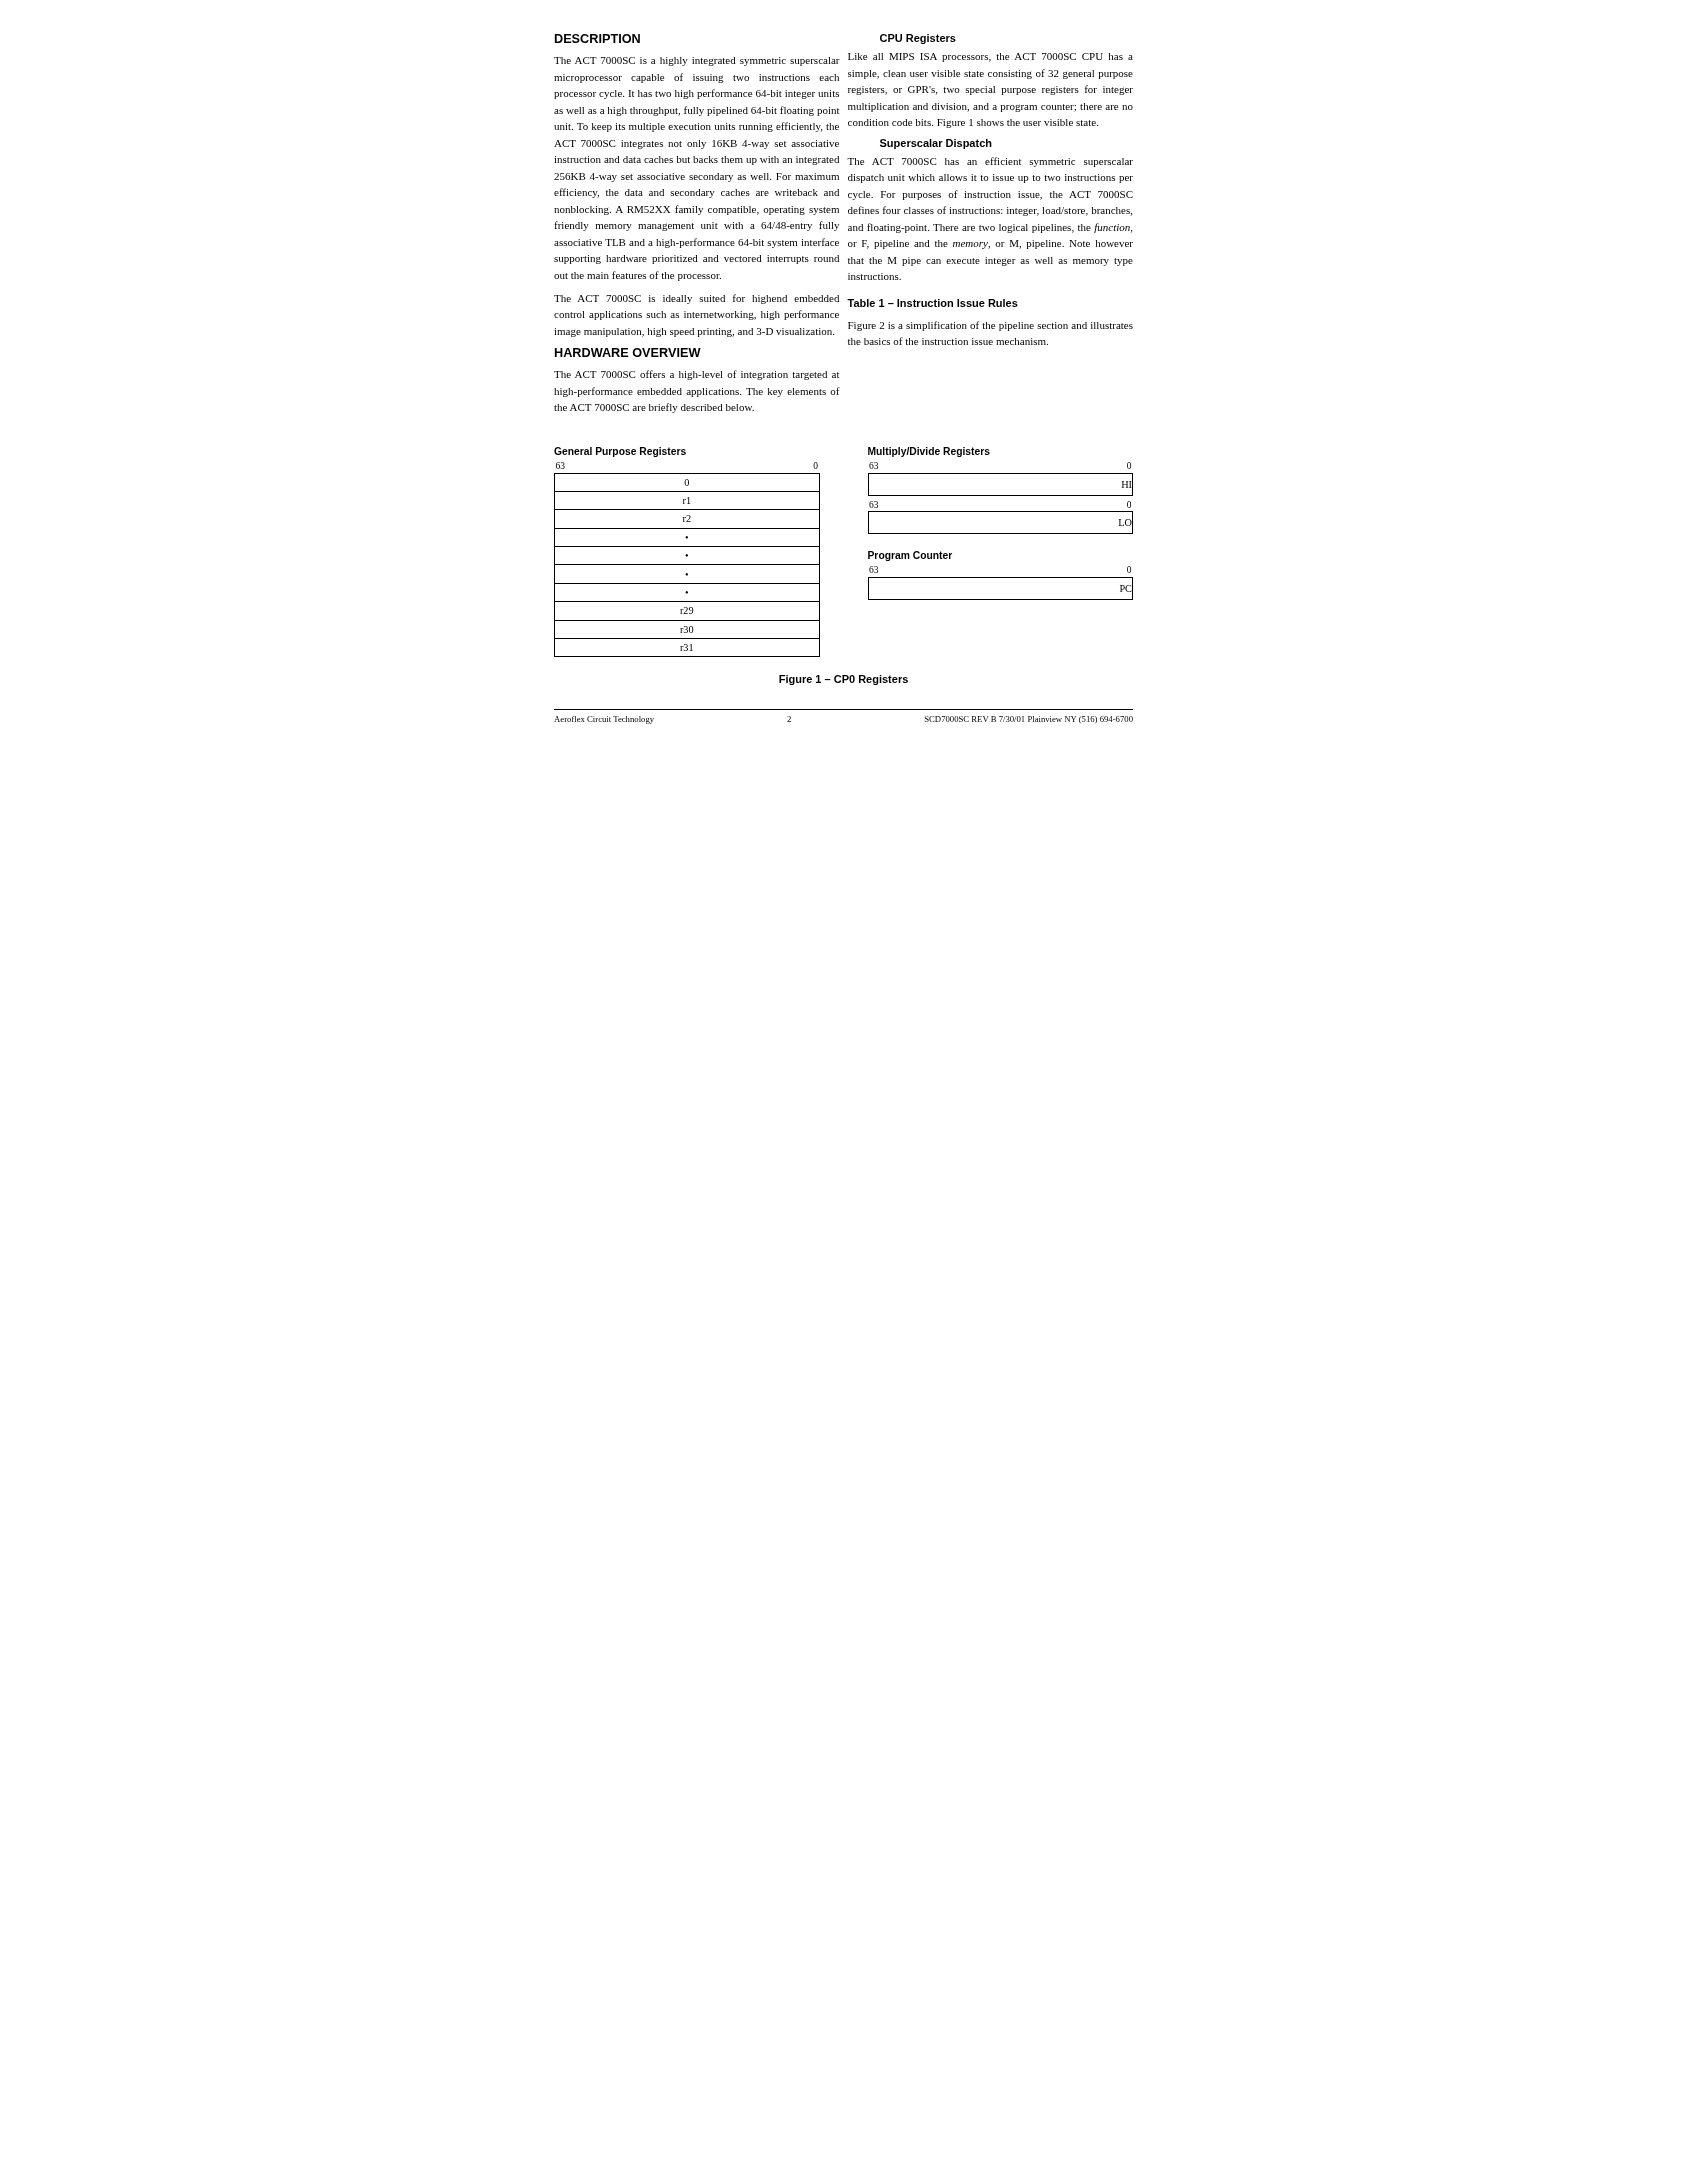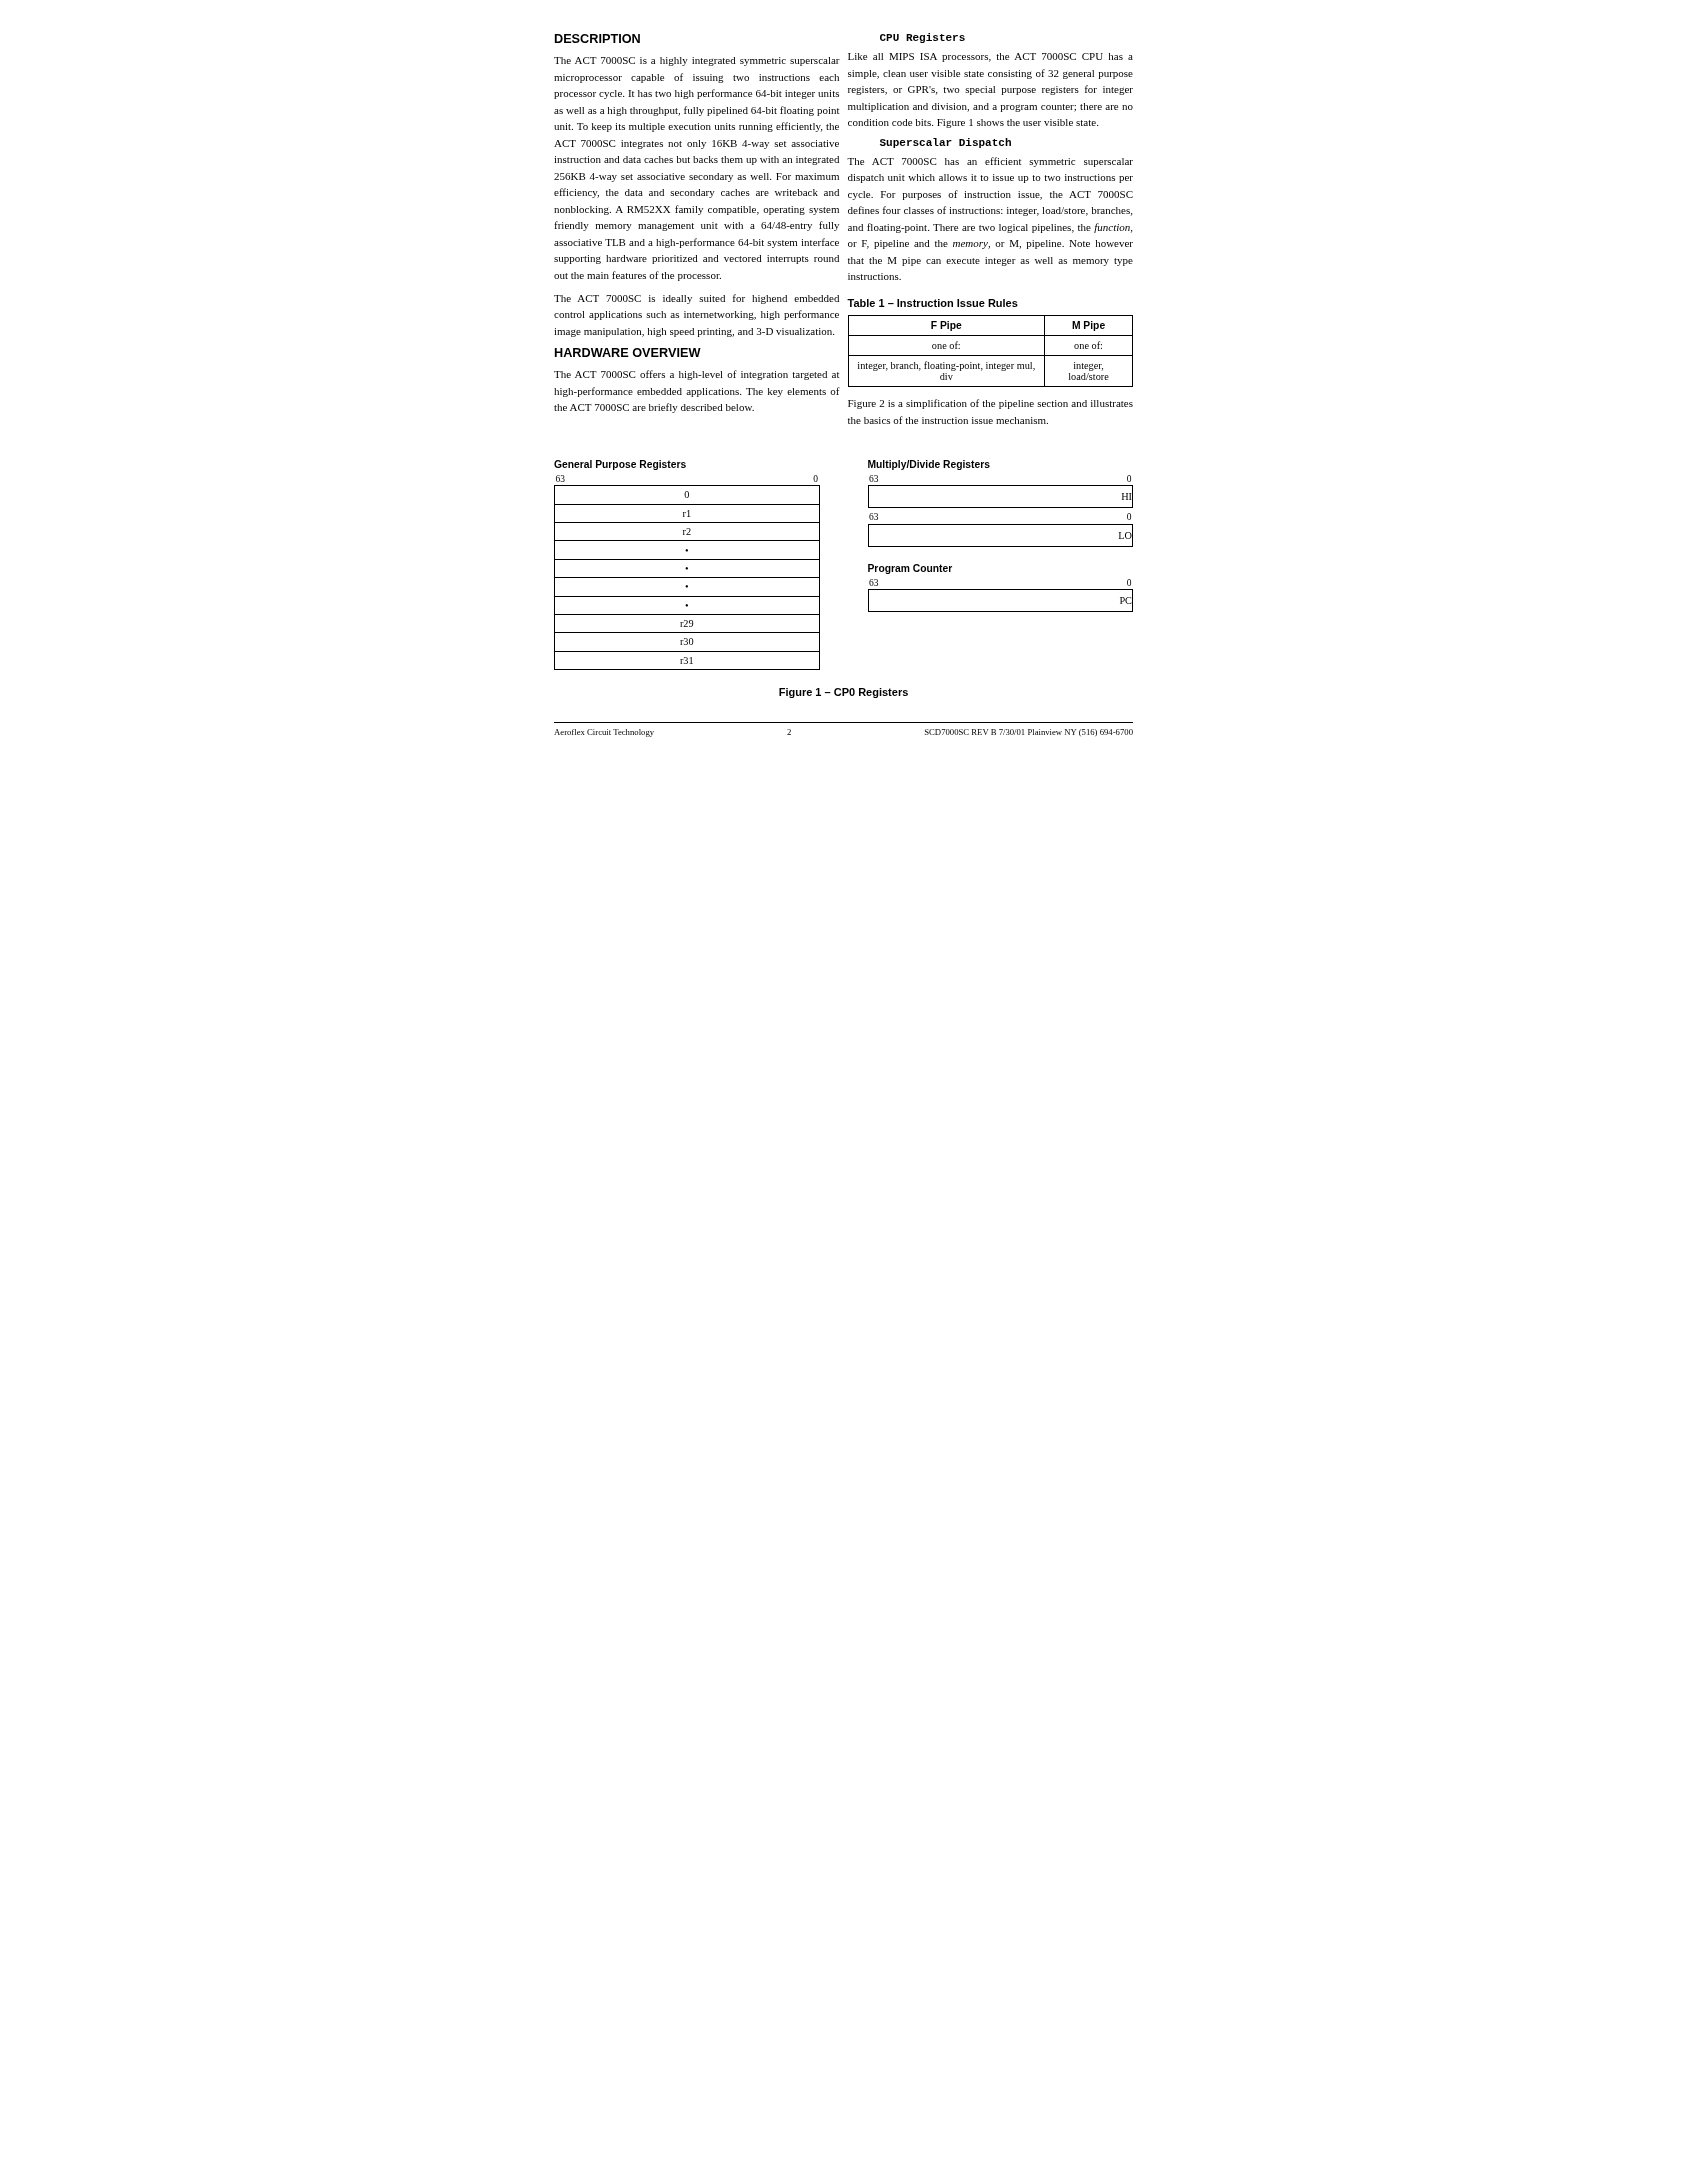--- a/index.html
+++ b/index.html
@@ -29,21 +29,21 @@
       font-size: 12.7px;
       font-weight: bold;
       text-transform: uppercase;
       margin-bottom: 6.4px;
       font-family: Arial, sans-serif;
     }
     h3.subsection-title {
       font-size: 11px;
       font-weight: bold;
       margin-bottom: 4px;
-      font-family: Liberation Mono, monospace;
+      font-family: Liberation Sans, sans-serif;
       padding-left: 32px;
     }
     p {
       text-align: justify;
       margin-bottom: 6.4px;
       line-height: 1.5;
     }
     .table-title {
       font-weight: bold;
       margin: 12px 0 6.4px 0;
@@ -161,38 +161,20 @@
     </div>
 
     <div class="col-right">
       <h3 class="subsection-title">CPU Registers</h3>
       <p>Like all MIPS ISA processors, the ACT 7000SC CPU has a simple, clean user visible state consisting of 32 general purpose registers, or GPR's, two special purpose registers for integer multiplication and division, and a program counter; there are no condition code bits. Figure 1 shows the user visible state.</p>
 
       <h3 class="subsection-title">Superscalar Dispatch</h3>
       <p>The ACT 7000SC has an efficient symmetric superscalar dispatch unit which allows it to issue up to two instructions per cycle. For purposes of instruction issue, the ACT 7000SC defines four classes of instructions: integer, load/store, branches, and floating-point. There are two logical pipelines, the <em>function</em>, or F, pipeline and the <em>memory</em>, or M, pipeline. Note however that the M pipe can execute integer as well as memory type instructions.</p>
 
       <div class="table-title">Table 1 – Instruction Issue Rules</div>
-      <table class="issue-table">
-        <thead>
-          <tr>
-            <th>F Pipe</th>
-            <th>M Pipe</th>
-          </tr>
-        </thead>
-        <tbody>
-          <tr>
-            <td>one of:</td>
-            <td>one of:</td>
-          </tr>
-          <tr>
-            <td>integer, branch, floating-point, integer mul, div</td>
-            <td>integer, load/store</td>
-          </tr>
-        </tbody>
-      </table>
 
       <p style="margin-top:8px;">Figure 2 is a simplification of the pipeline section and illustrates the basics of the instruction issue mechanism.</p>
     </div>
   </div>
 
   <div class="figure-section">
     <div class="registers-row">
 
       <div class="register-group">
         <div class="register-group-title">General Purpose Registers</div>

